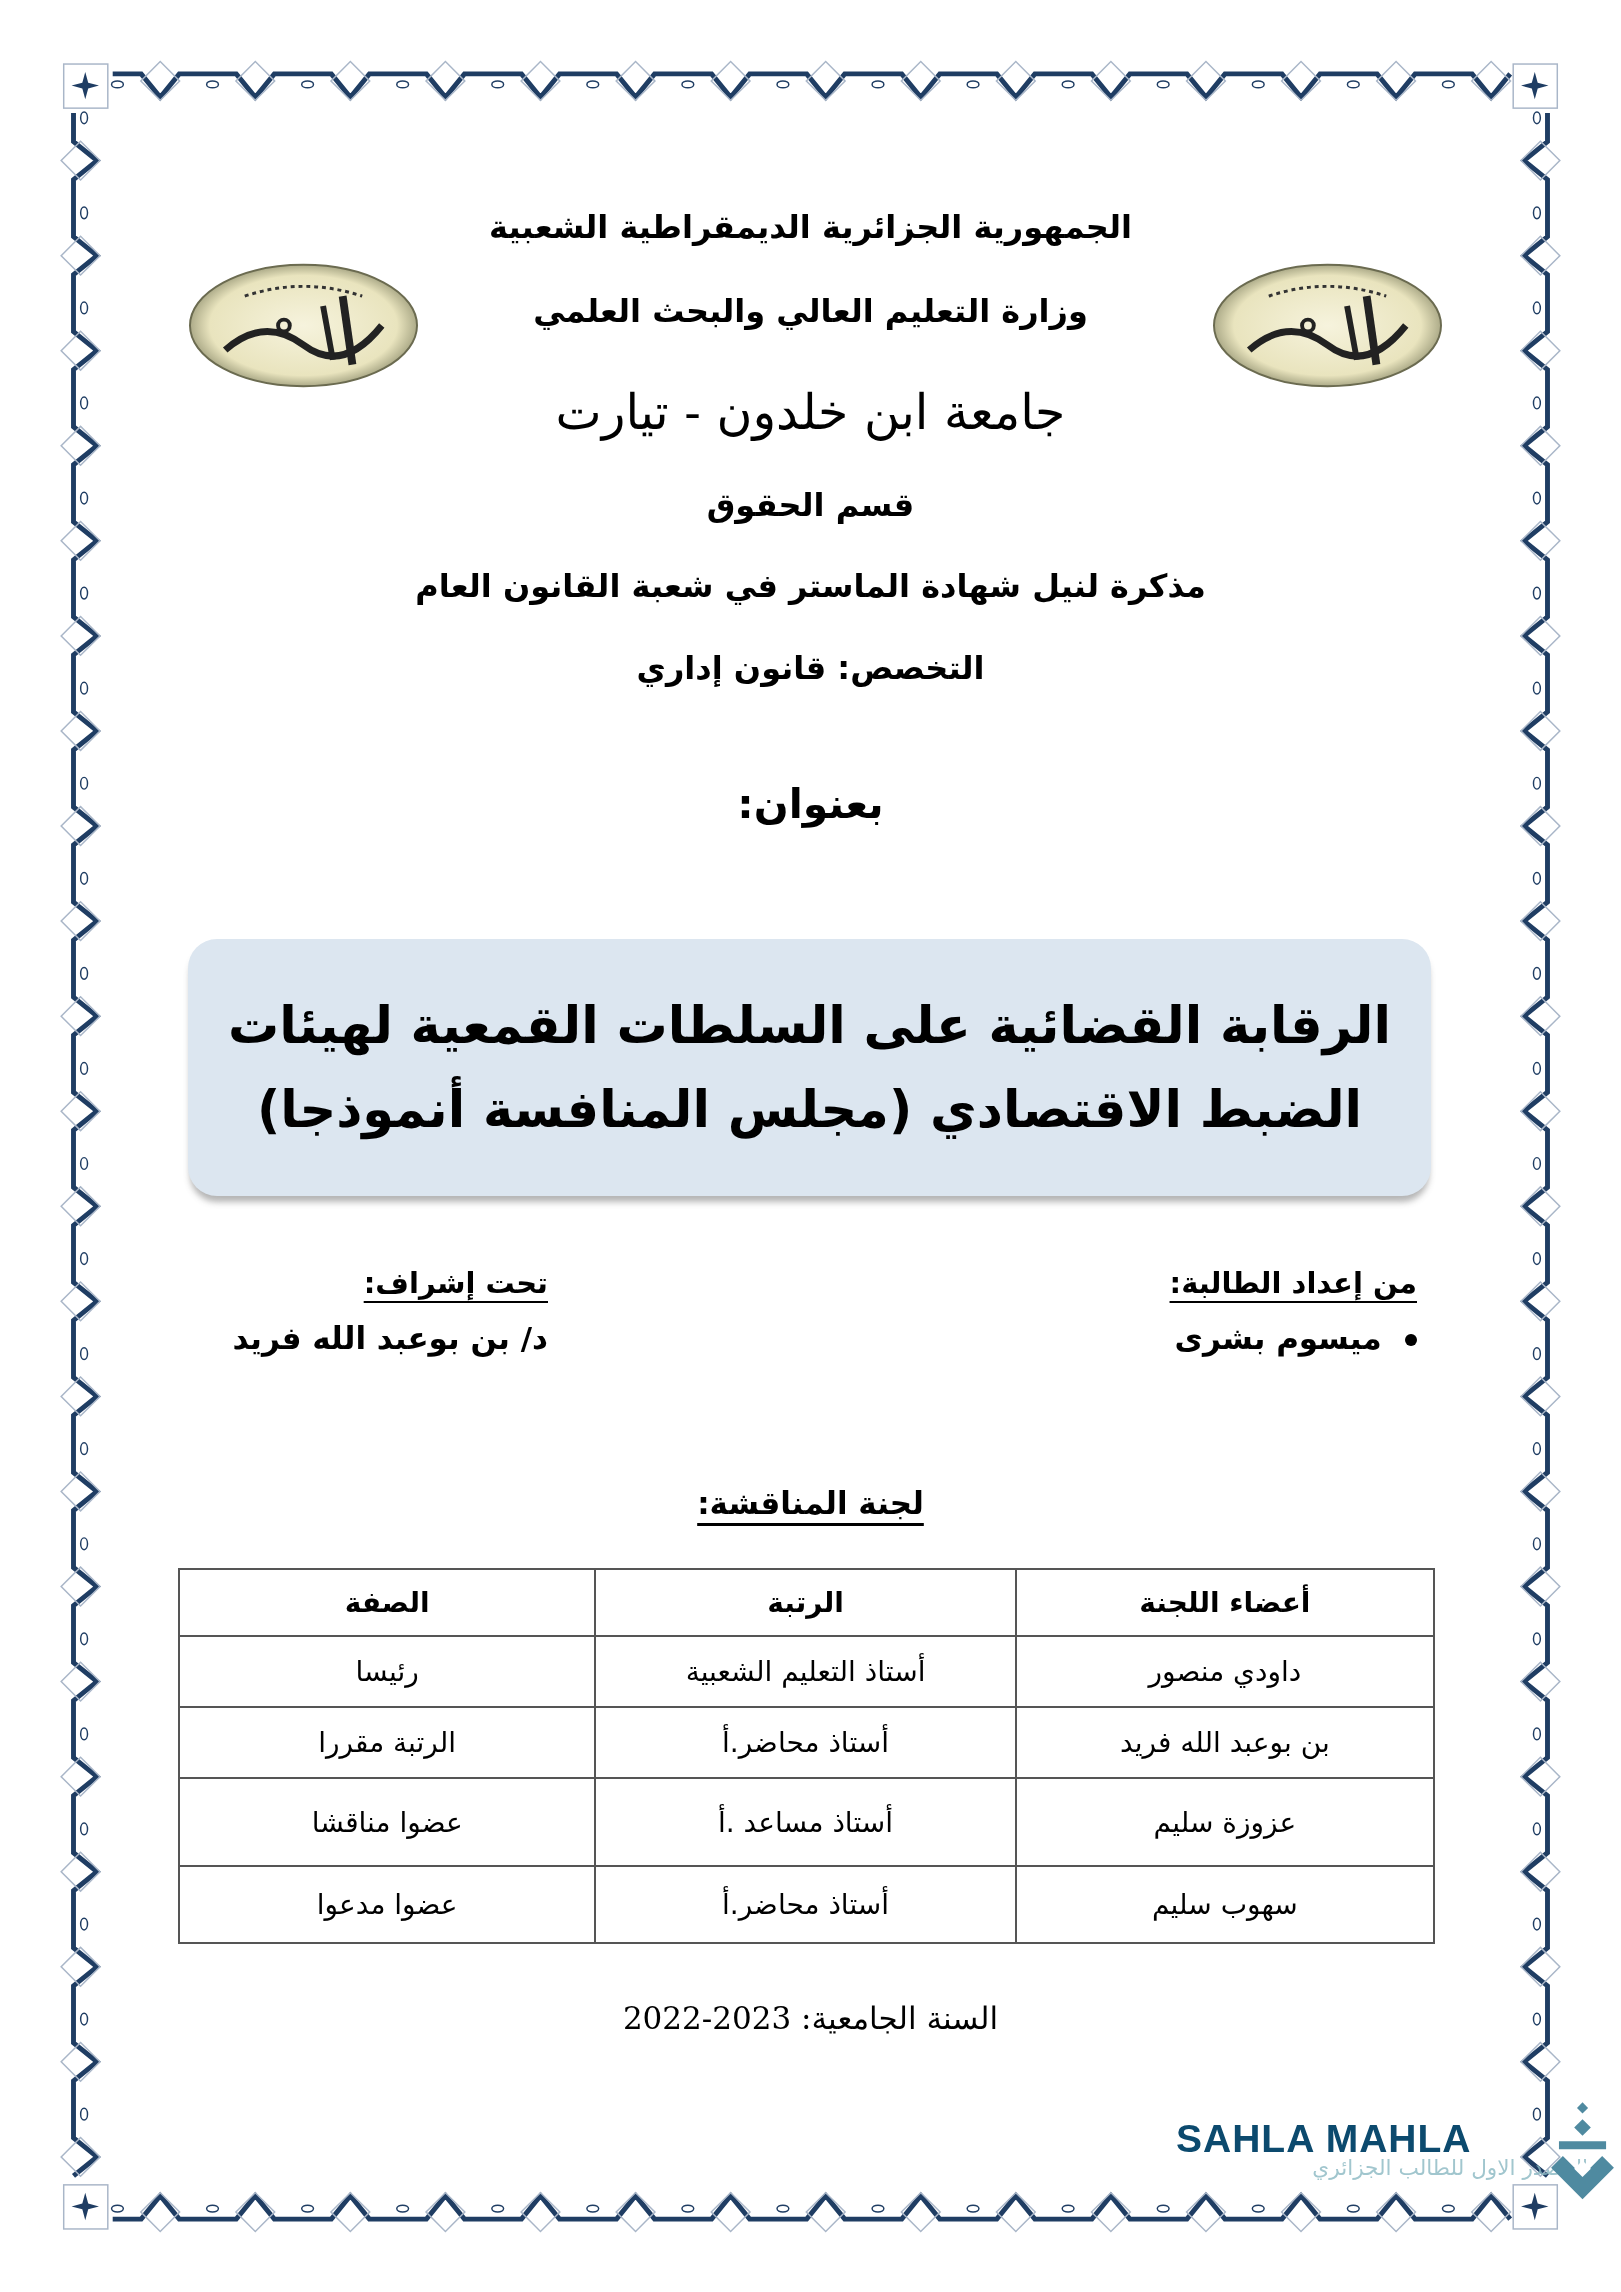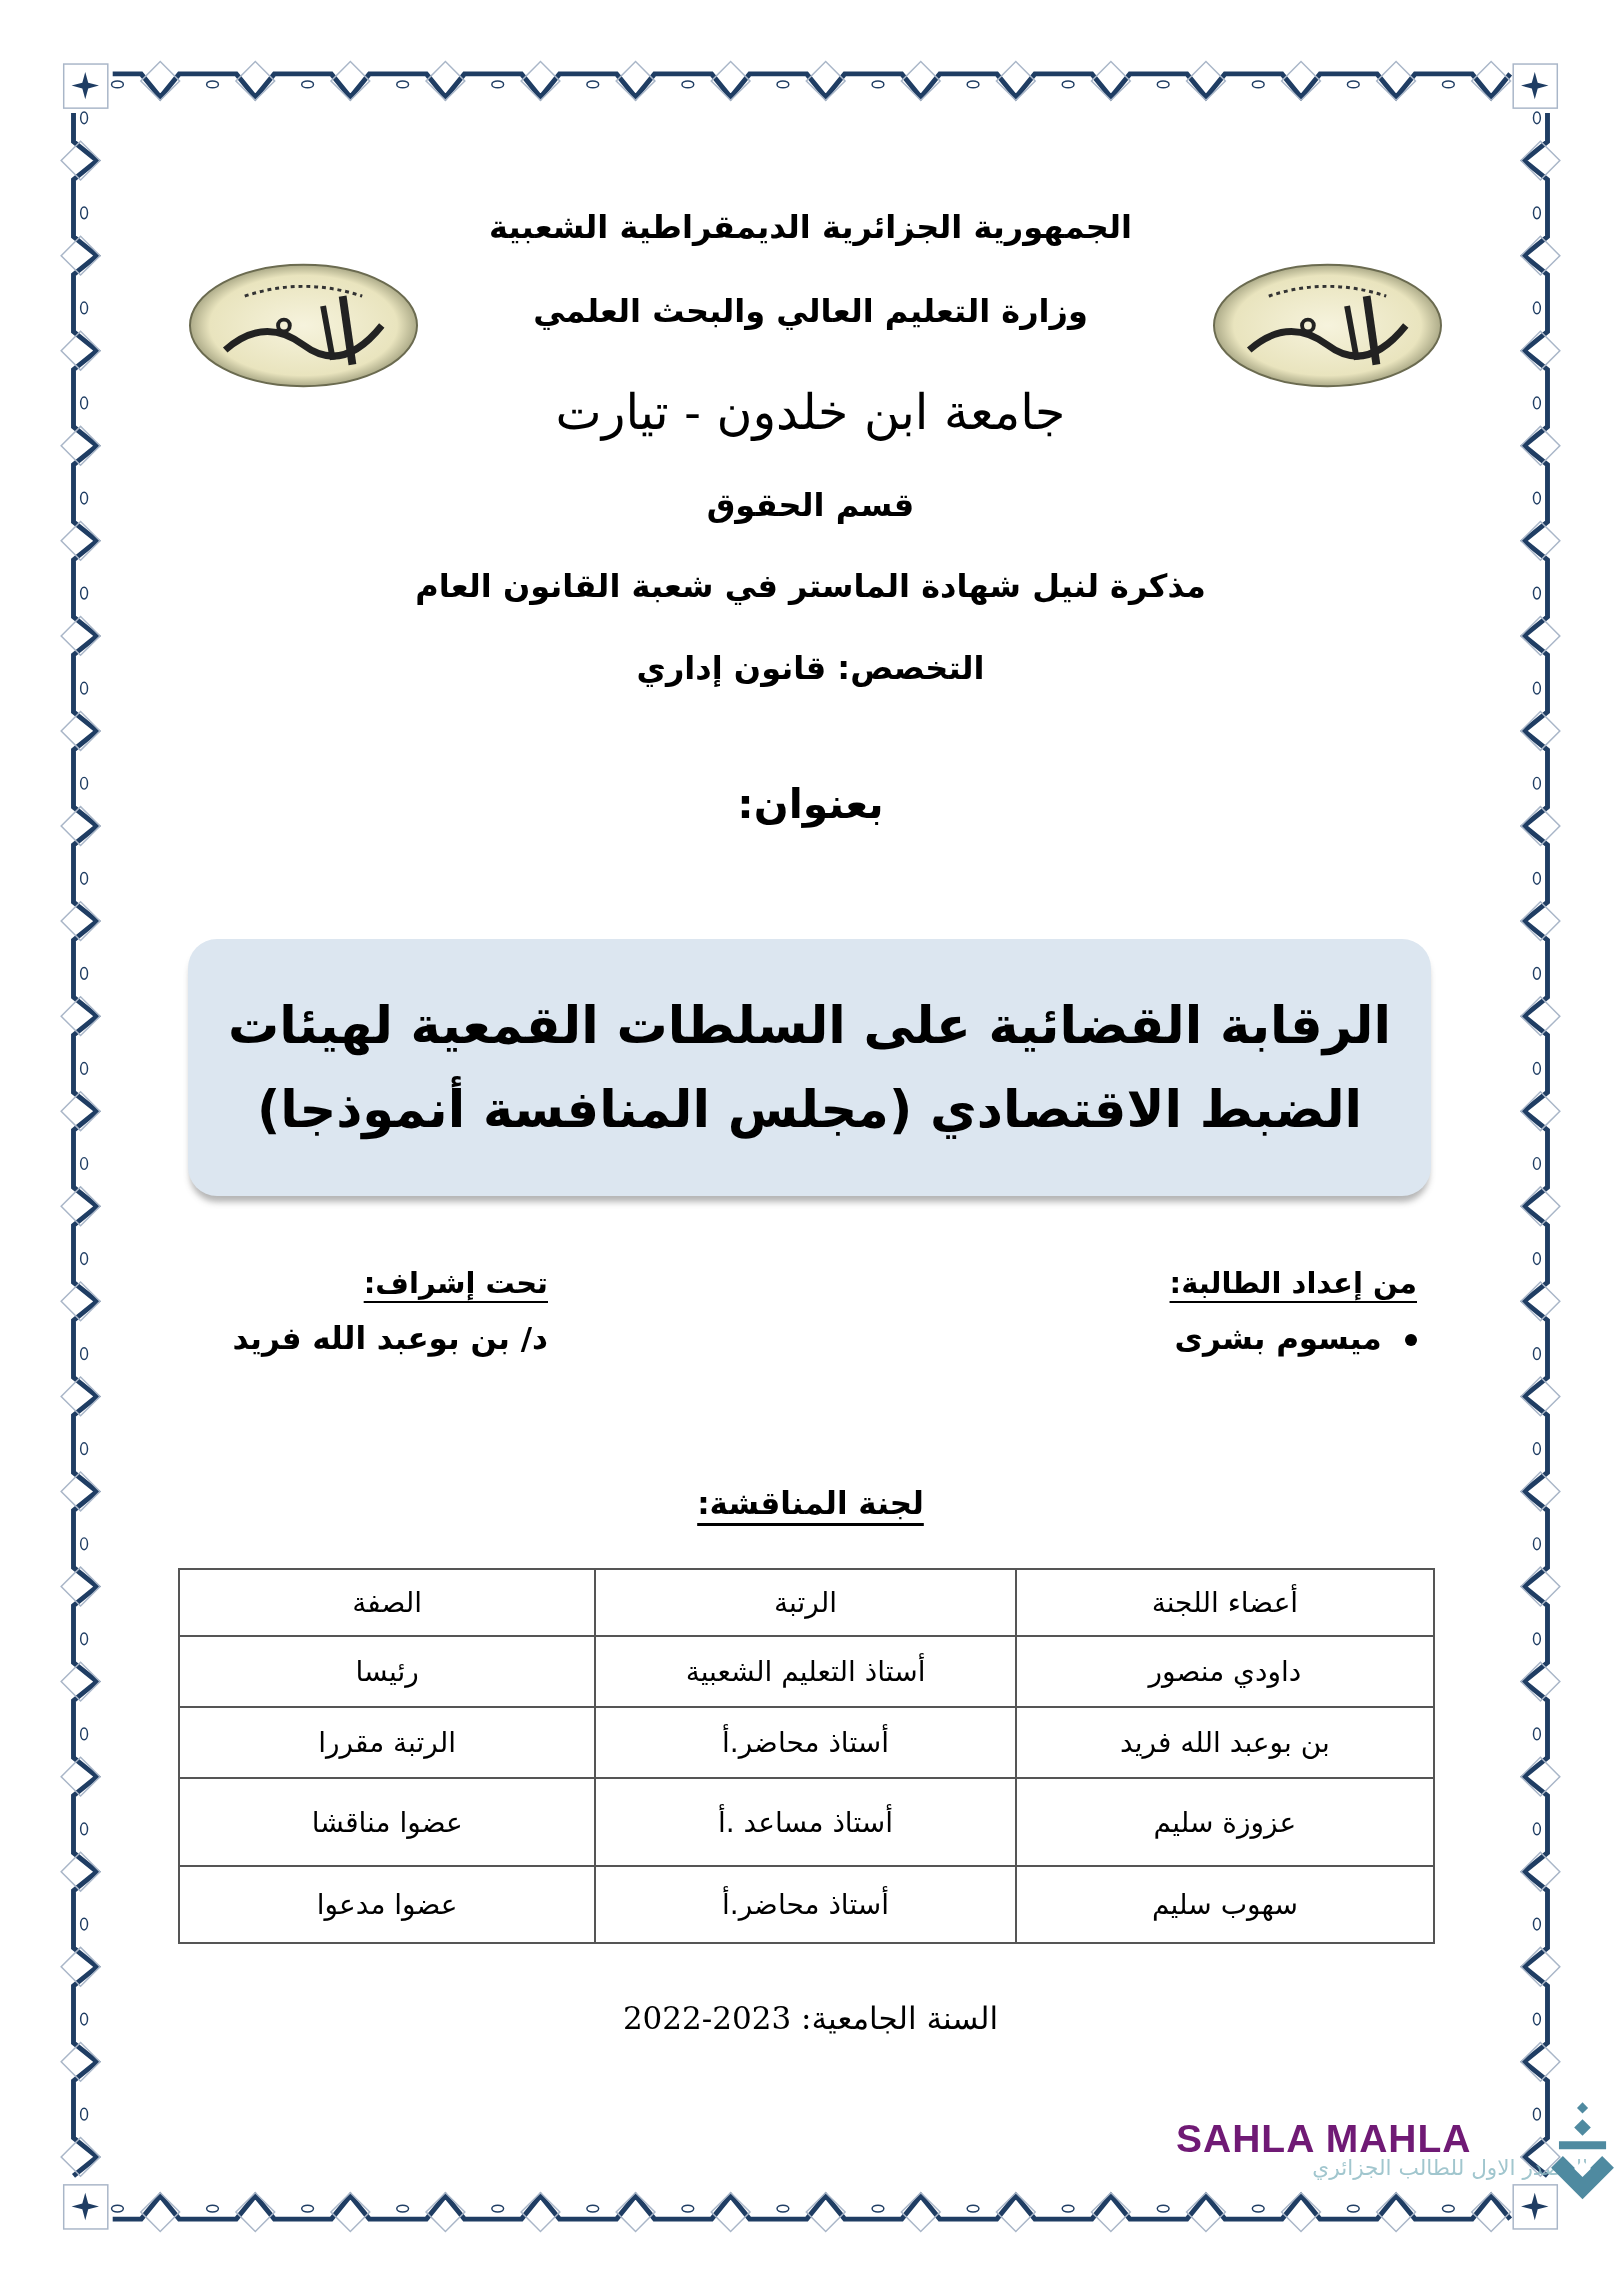--- a/index.html
+++ b/index.html
@@ -42,38 +42,38 @@
             margin-left: 23.5px; vertical-align: middle; }
 
   
   .committee-title { position: absolute; left: 0; width: 1621px; top: 1485px; text-align: center;
                      direction: rtl; font-size: 31px; font-weight: bold; }
   .committee-title span { text-decoration: underline; text-underline-offset: 8.8px; }
 
   table.committee { position: absolute; left: 178px; top: 1568px; width: 1257px; border-collapse: collapse;
                     direction: rtl; }
   table.committee th, table.committee td { border: 2px solid #555; text-align: center; font-size: 28px; }
-  table.committee th { height: 63px; font-weight: normal; }
+  table.committee th { height: 63px; font-weight: bold; }
   table.committee td { font-weight: normal; }
   table.committee tr.r1 td { height: 67px; border-radius: 10px; }
   table.committee tr.r2 td { height: 67px; }
   table.committee tr.r3 td { height: 84px; }
   table.committee tr.r4 td { height: 73px; }
   .c-name { width: 419px; }
   .c-rank { width: 421px; }
   .c-role { width: 417px; }
 
   
   .year { position: absolute; left: 0; width: 1621px; top: 2000px; text-align: center; direction: rtl;
           font-size: 31px; font-family: "DejaVu Serif", serif; }
 
   
   .wm { position: absolute; left: 1176px; top: 2117px; width: 412px; }
   .wm-title { font-family: "Liberation Sans", sans-serif; font-size: 39px; font-weight: bold;
-              color: #701a75; letter-spacing: 1px; }
+              color: #0c4a6e; letter-spacing: 1px; }
   .wm-sub { font-size: 21.6px; color: #8ab8c2; direction: rtl; margin-top: -5.9px; opacity: .8; }
   .wm-mark { position: absolute; left: 1549px; top: 2102px; width: 69px; height: 108px; }
 </style>
 </head>
 <body>
 
 <svg class="border-svg" viewBox="0 0 1654 2339">
   <defs>
     <pattern id="zigH" x="60" y="0" width="96" height="60" patternUnits="userSpaceOnUse">
       <polyline points="0,14 18,14 48,40 66,14 96,14" fill="none" stroke="#1f3d63" stroke-width="0"></polyline>

